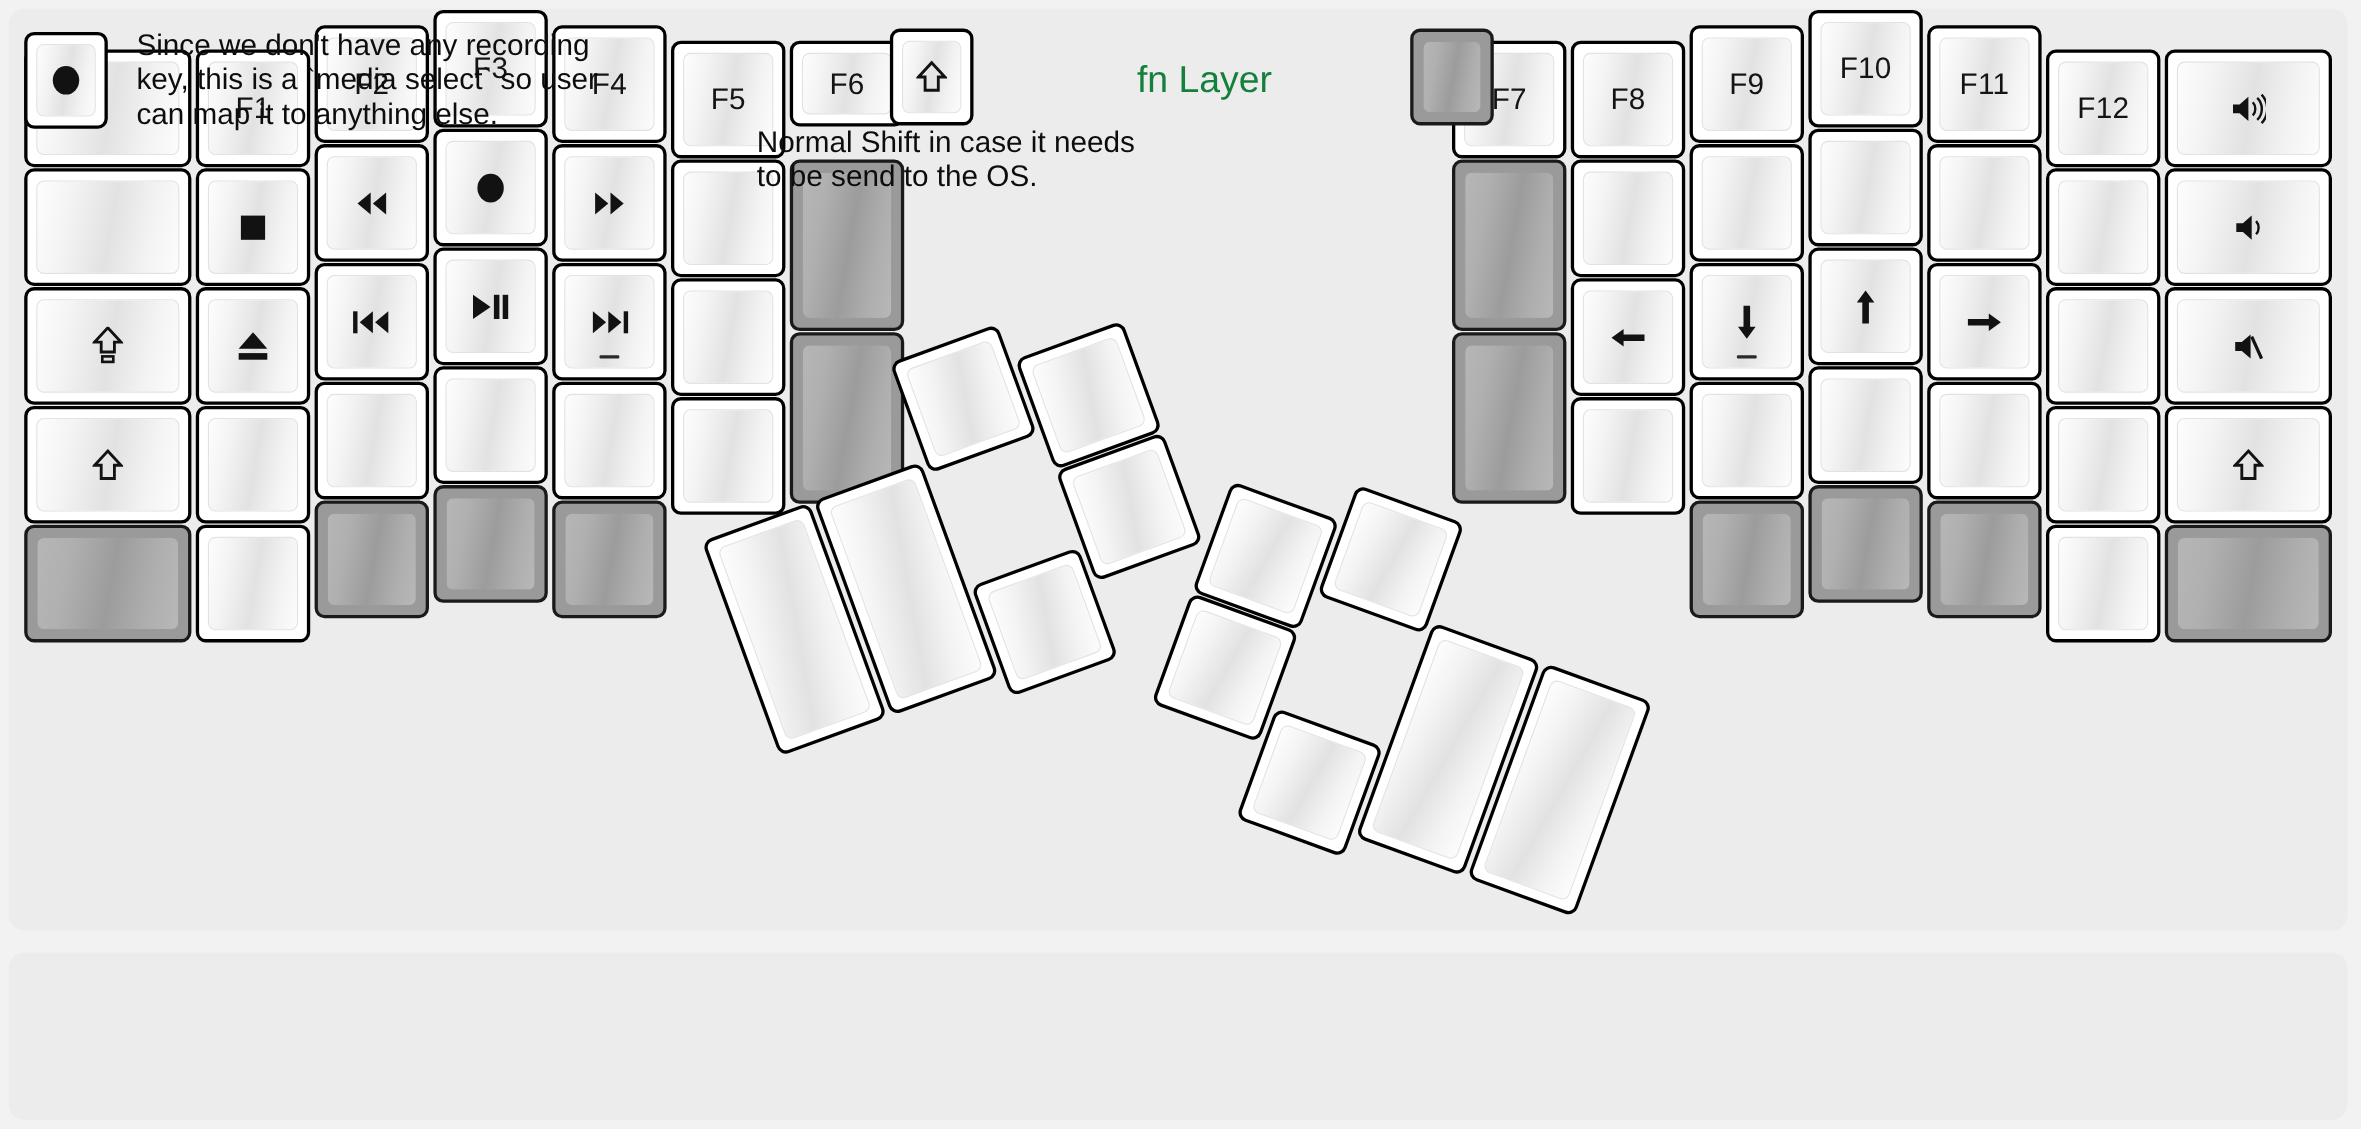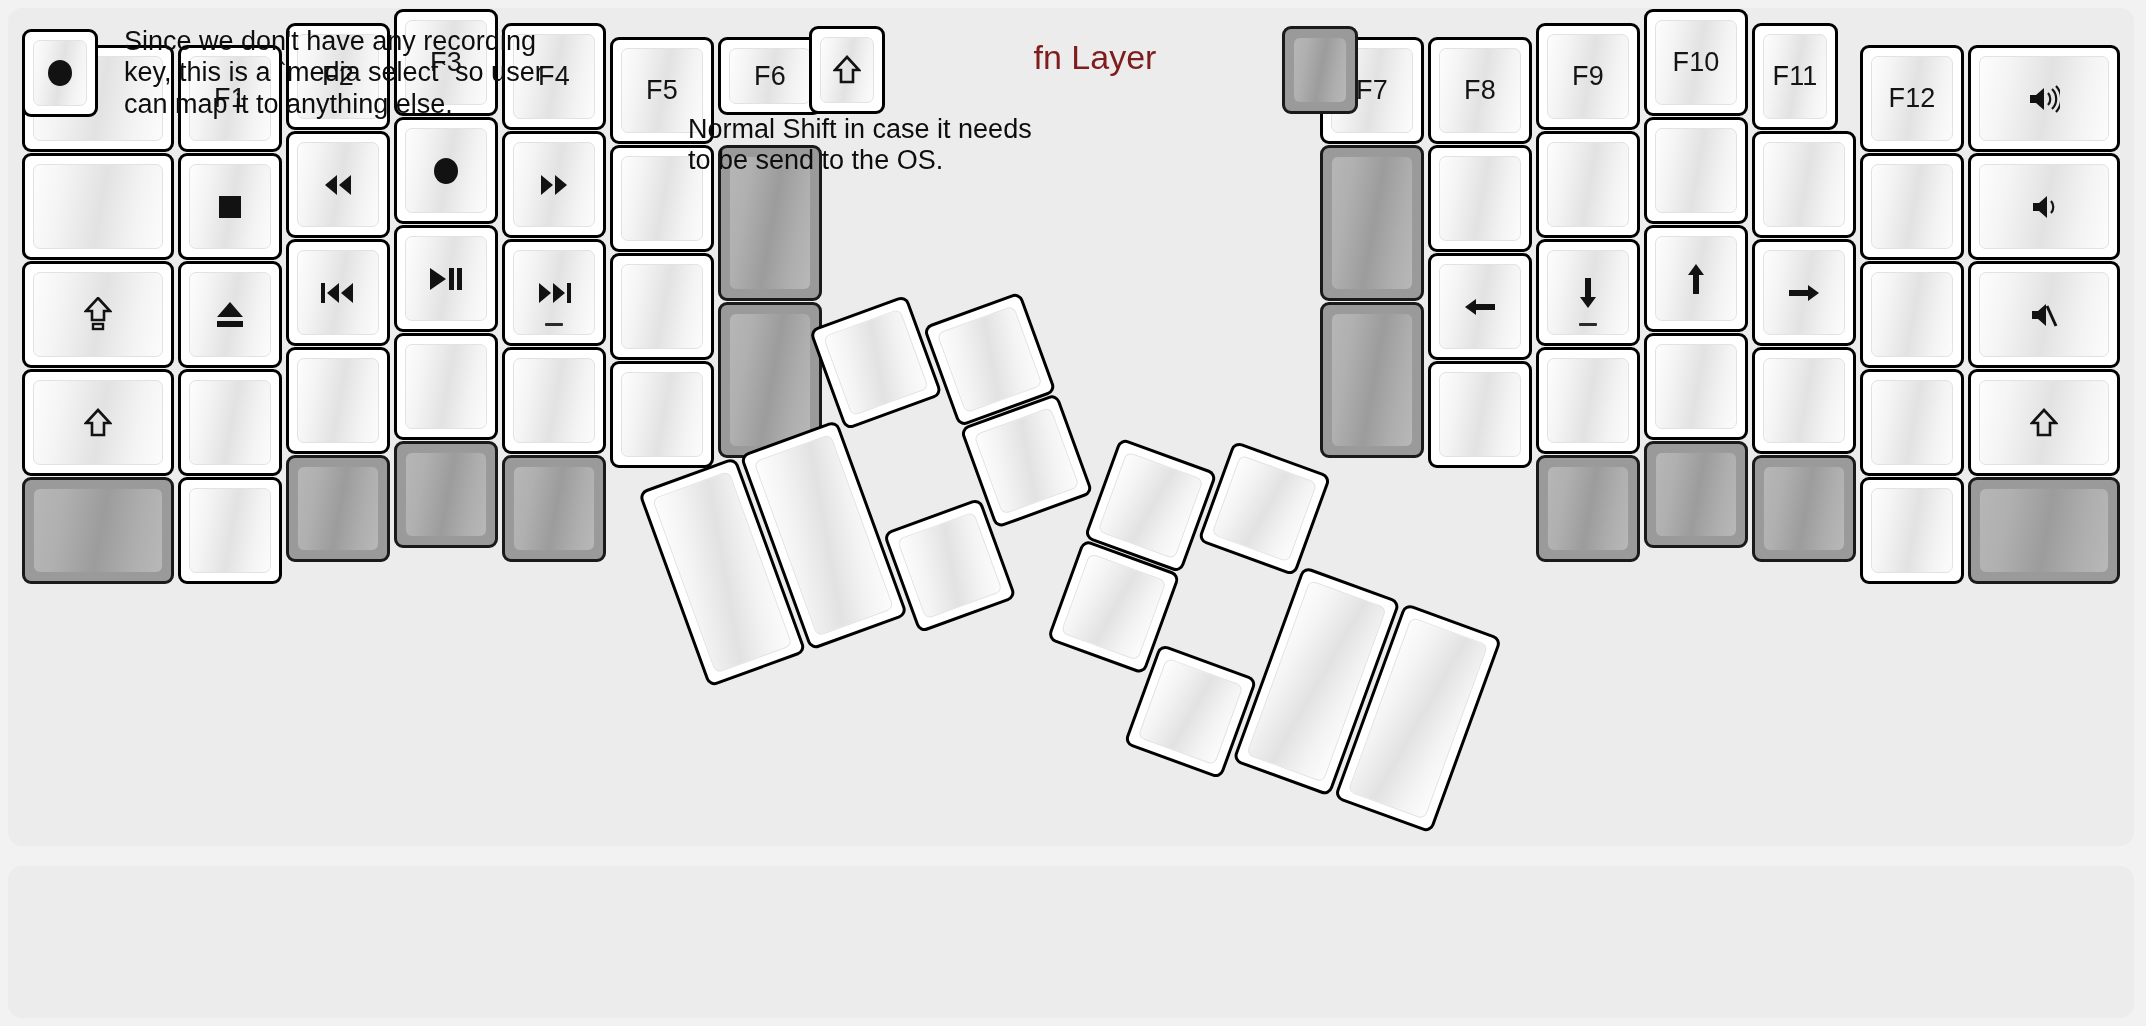--- a/index.html
+++ b/index.html
@@ -75,25 +75,25 @@
     border-radius: 1px;
   }
 
   
   .g { display: block; }
   .g svg { display: block; }
 
   
   #board-title {
     position: absolute;
-    left: 975px; top: 38px;
+    left: 975px; top: 54px;
     width: 240px;
     text-align: center;
     font-size: 34px;
-    color: #7f1d1d;
+    color: #15803d;
     white-space: nowrap;
   }
 
   
   .legend-item { position: absolute; display: flex; align-items: center; }
   .legend-cap {
     position: relative;
     flex: 0 0 auto;
     width: 76px; height: 88px;
   }
@@ -397,21 +397,21 @@
         </div>
       </div>
       <div class="key" style="left: 1644px; top: 333px; width: 104px; height: 107px;">
         <div class="top"></div>
         <div class="lbl"></div>
       </div>
       <div class="key transparent" style="left: 1644px; top: 441px; width: 104px; height: 107px;">
         <div class="top"></div>
         <div class="lbl"></div>
       </div>
-      <div class="key" style="left: 1752px; top: 23px; width: 86px; height: 107px;">
+      <div class="key" style="left: 1752px; top: 23px; width: 104px; height: 107px;">
         <div class="top"></div>
         <div class="lbl">F11</div>
       </div>
       <div class="key" style="left: 1752px; top: 131px; width: 104px; height: 107px;">
         <div class="top"></div>
         <div class="lbl"></div>
       </div>
       <div class="key" style="left: 1752px; top: 239px; width: 104px; height: 107px;">
         <div class="top"></div>
         <div class="lbl">

